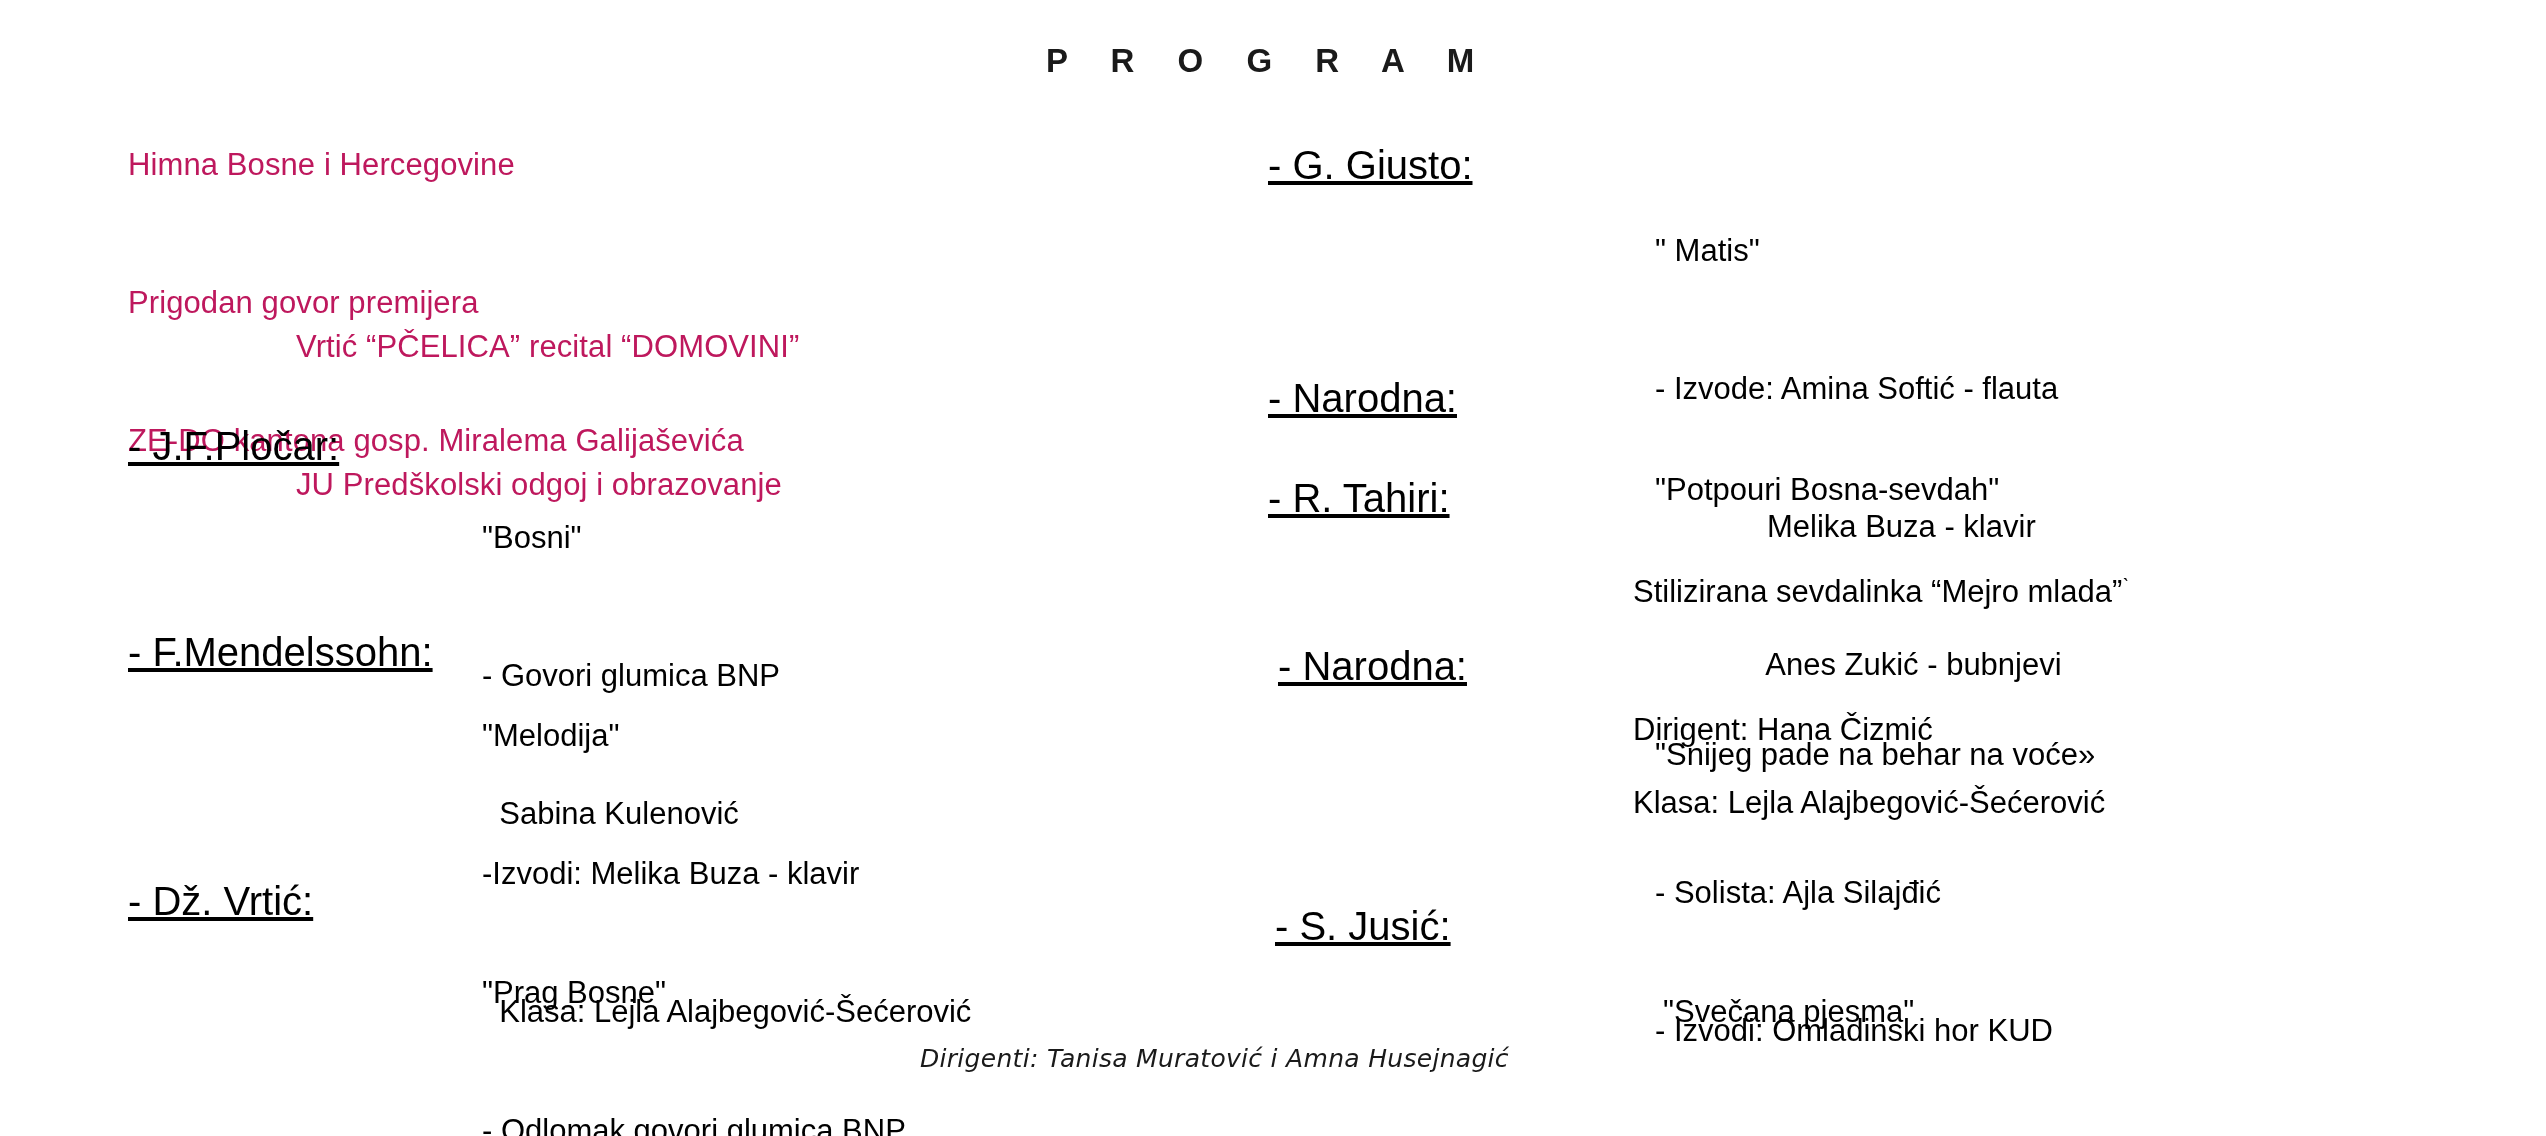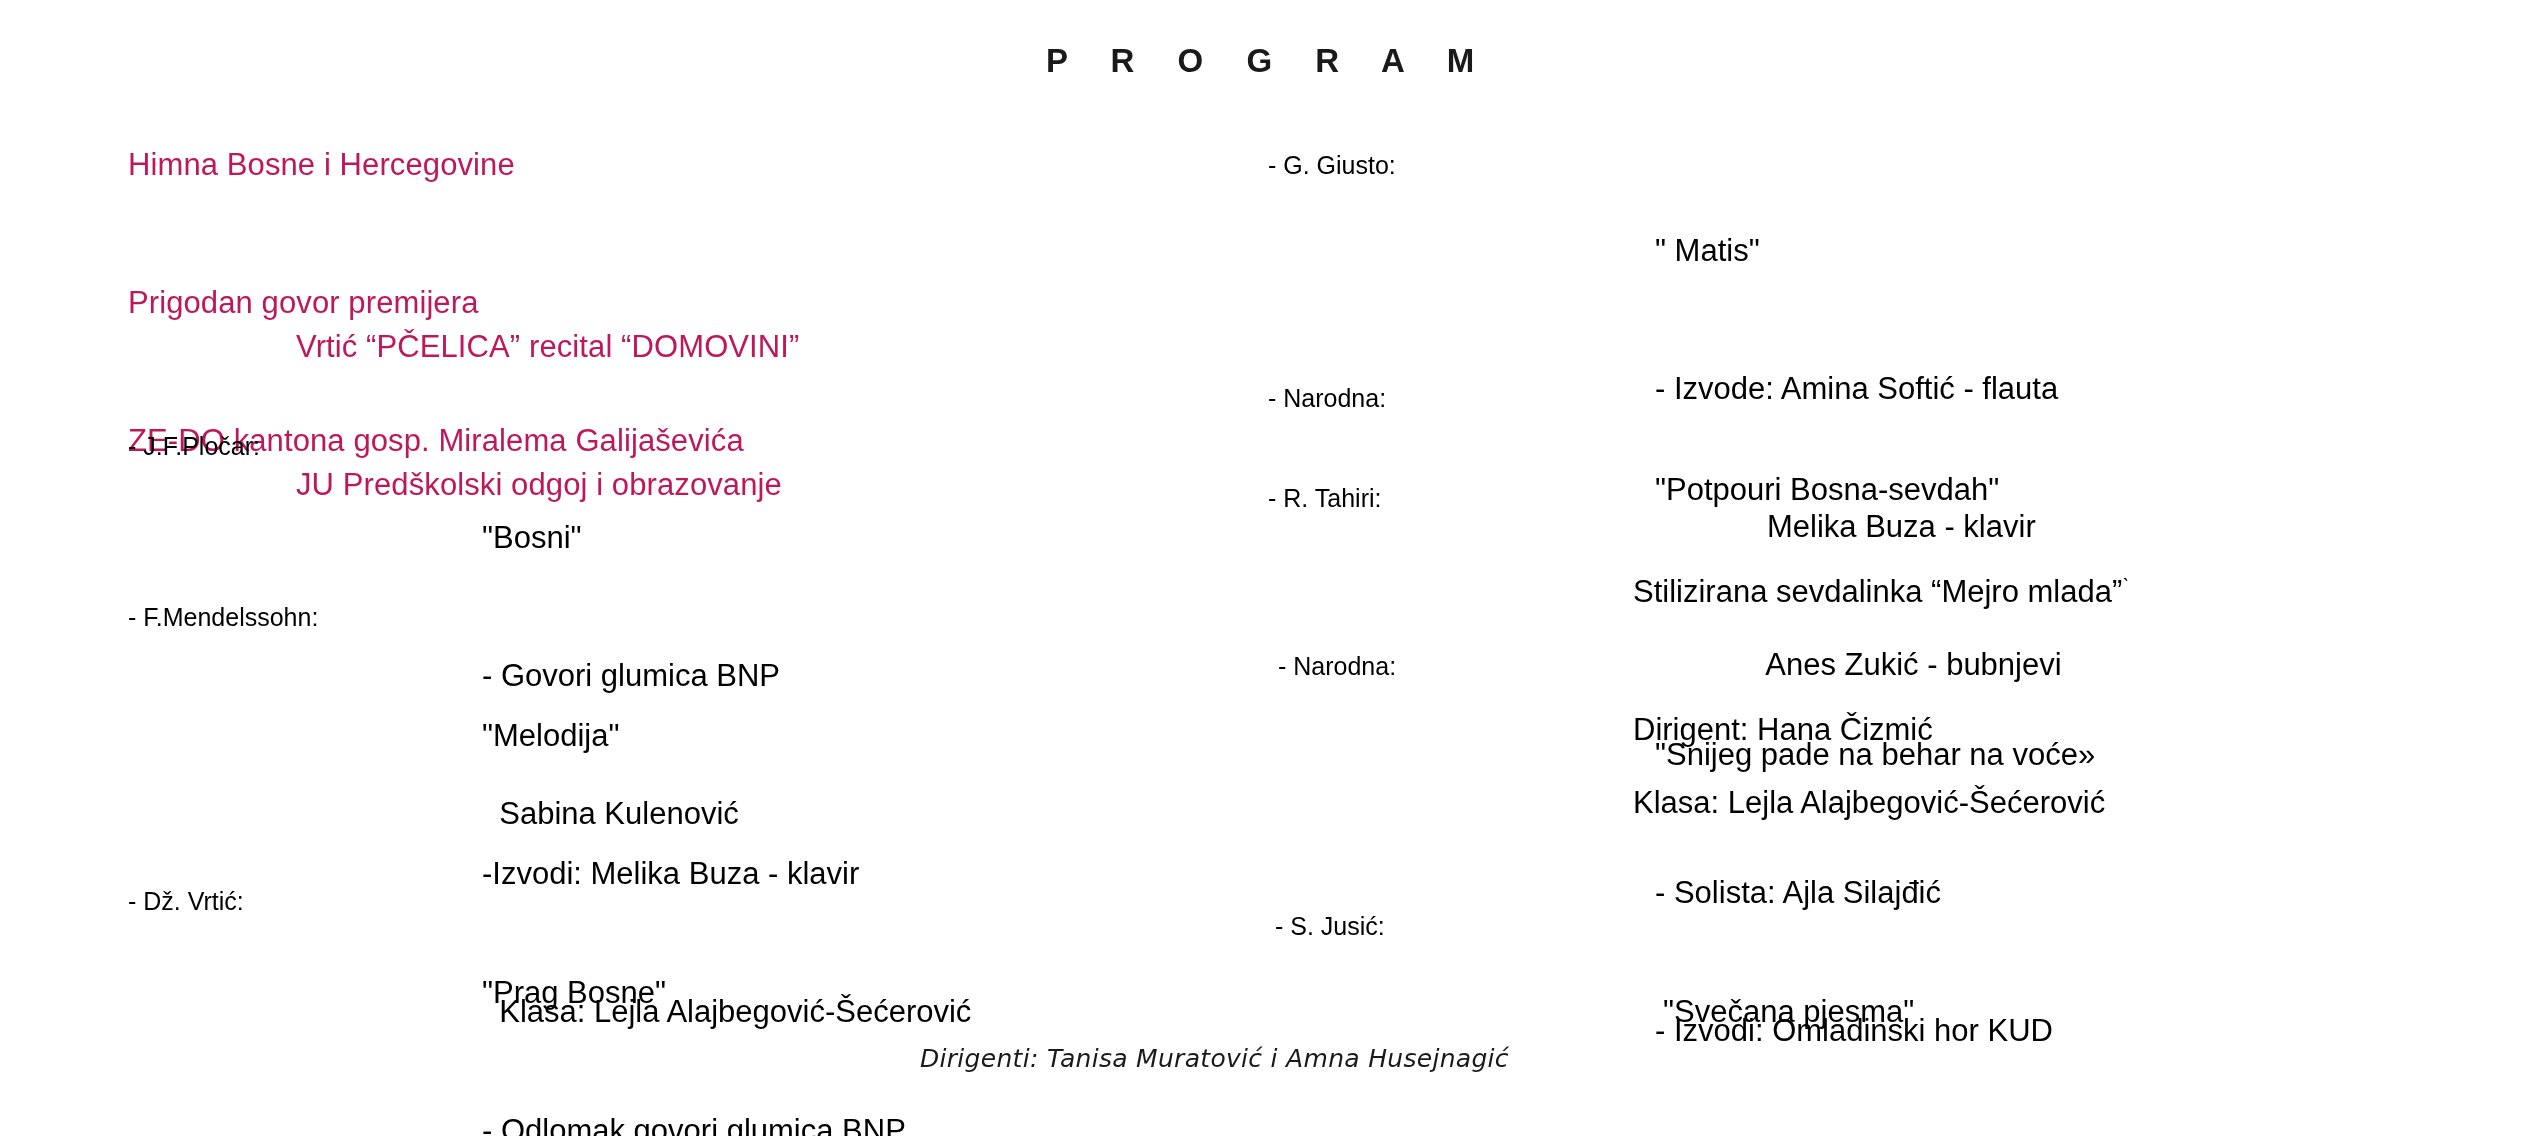--- a/index.html
+++ b/index.html
@@ -31,21 +31,21 @@
 
   
   #program-title {
     font-size: 33px;
     letter-spacing: 17px;
     font-weight: 700;
     color: #1a1a1a;
   }
 
   
-  .perf-label { font-size: 25px; line-height: 46px; }
+  .perf-label { font-size: 40px; line-height: 46px; text-decoration: underline; }
 
   
   .detail { font-size: 31px; line-height: 46px; }
   .detail .line { display: block; }
 
   
   #footer-credit {
     font-size: 25px;
     letter-spacing: 0.3px;
     font-family: "DejaVu Sans", sans-serif;
@@ -80,21 +80,21 @@
     <div class="line">JU Predškolski odgoj i obrazovanje</div>
   </div>
 
   <div class="abs perf-label col-left" style="left:128px; top:423px;">- J.F.Pločar:</div>
   <div class="abs detail col-left" style="left:482px; top:423px;">
     <span class="line">"Bosni"</span>
     <span class="line">- Govori glumica BNP</span>
     <span class="line">  Sabina Kulenović</span>
   </div>
 
-  <div class="abs perf-label col-left" style="left:128px; top:594px;text-align:right;">- F.Mendelssohn:</div>
+  <div class="abs perf-label col-left" style="left:128px; top:629px;text-align:right;">- F.Mendelssohn:</div>
   <div class="abs detail col-left" style="left:482px; top:621px;">
     <span class="line">"Melodija"</span>
     <span class="line">-Izvodi: Melika Buza - klavir</span>
     <span class="line">  Klasa: Lejla Alajbegović-Šećerović</span>
   </div>
 
   <div class="abs perf-label col-left" style="left:128px; top:878px;">- Dž. Vrtić:</div>
   <div class="abs detail col-left" style="left:482px; top:878px;">
     <span class="line">"Prag Bosne"</span>
     <span class="line">- Odlomak govori glumica BNP</span>

